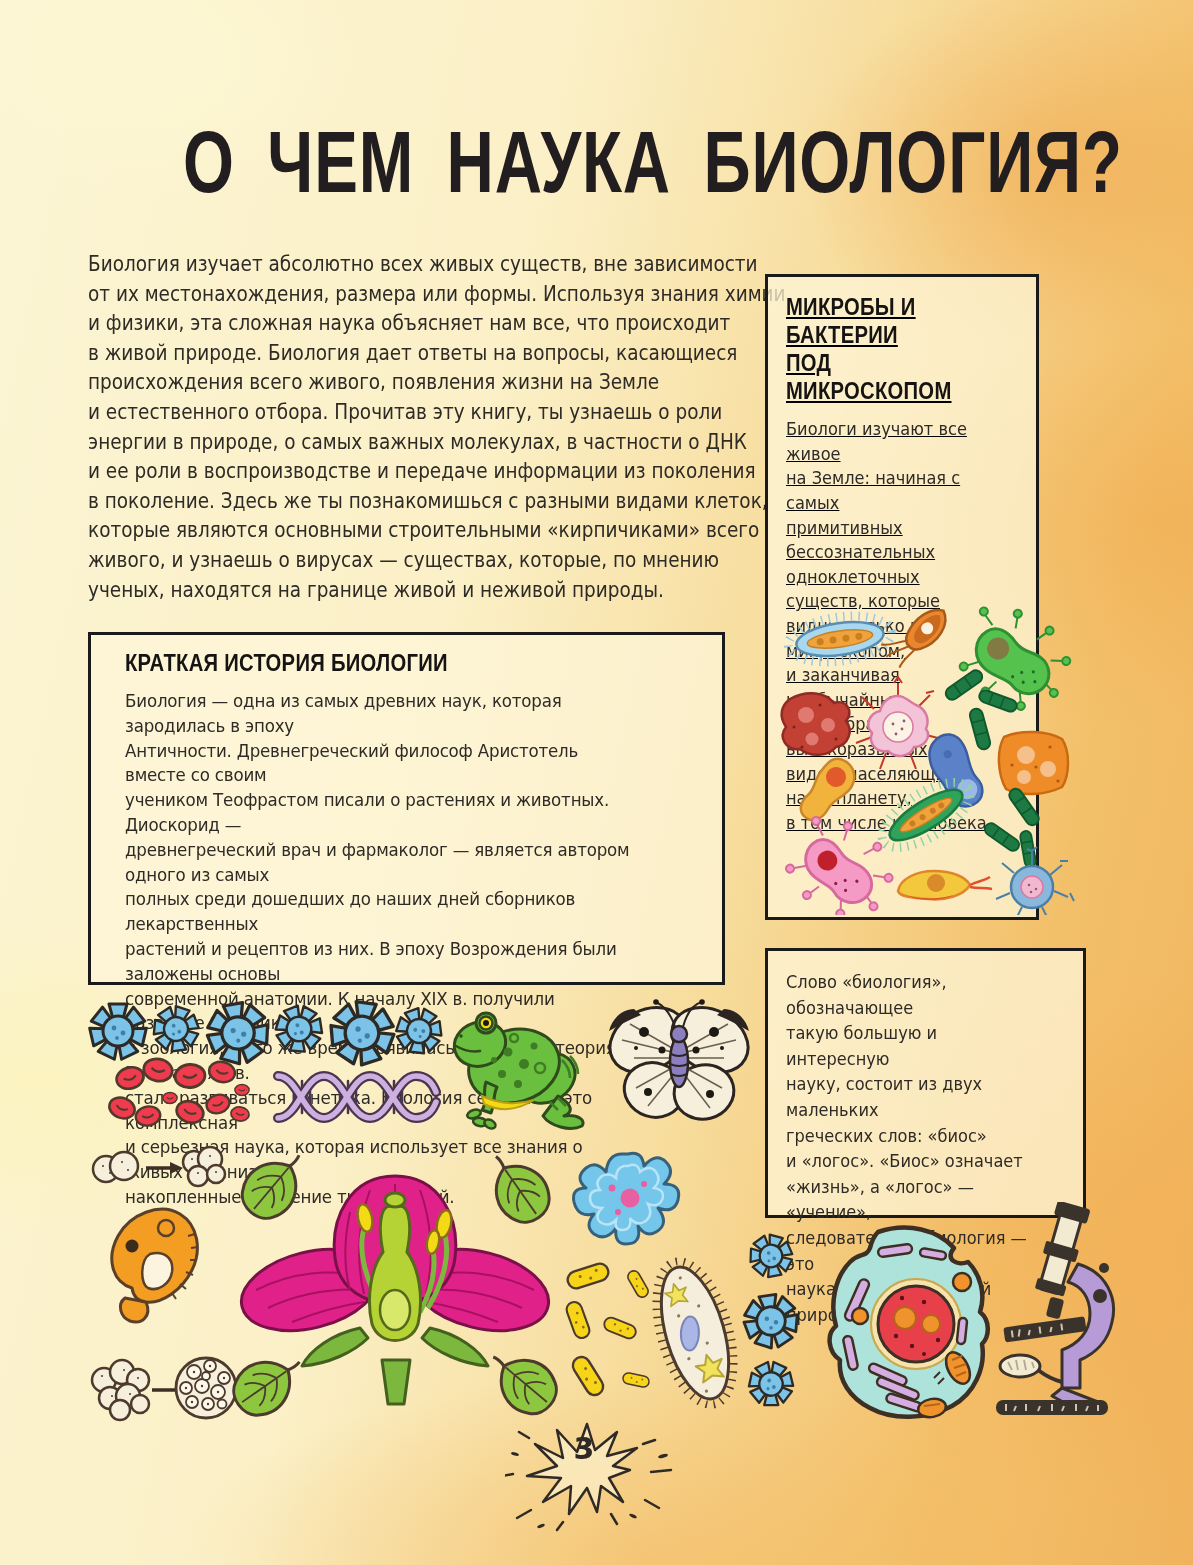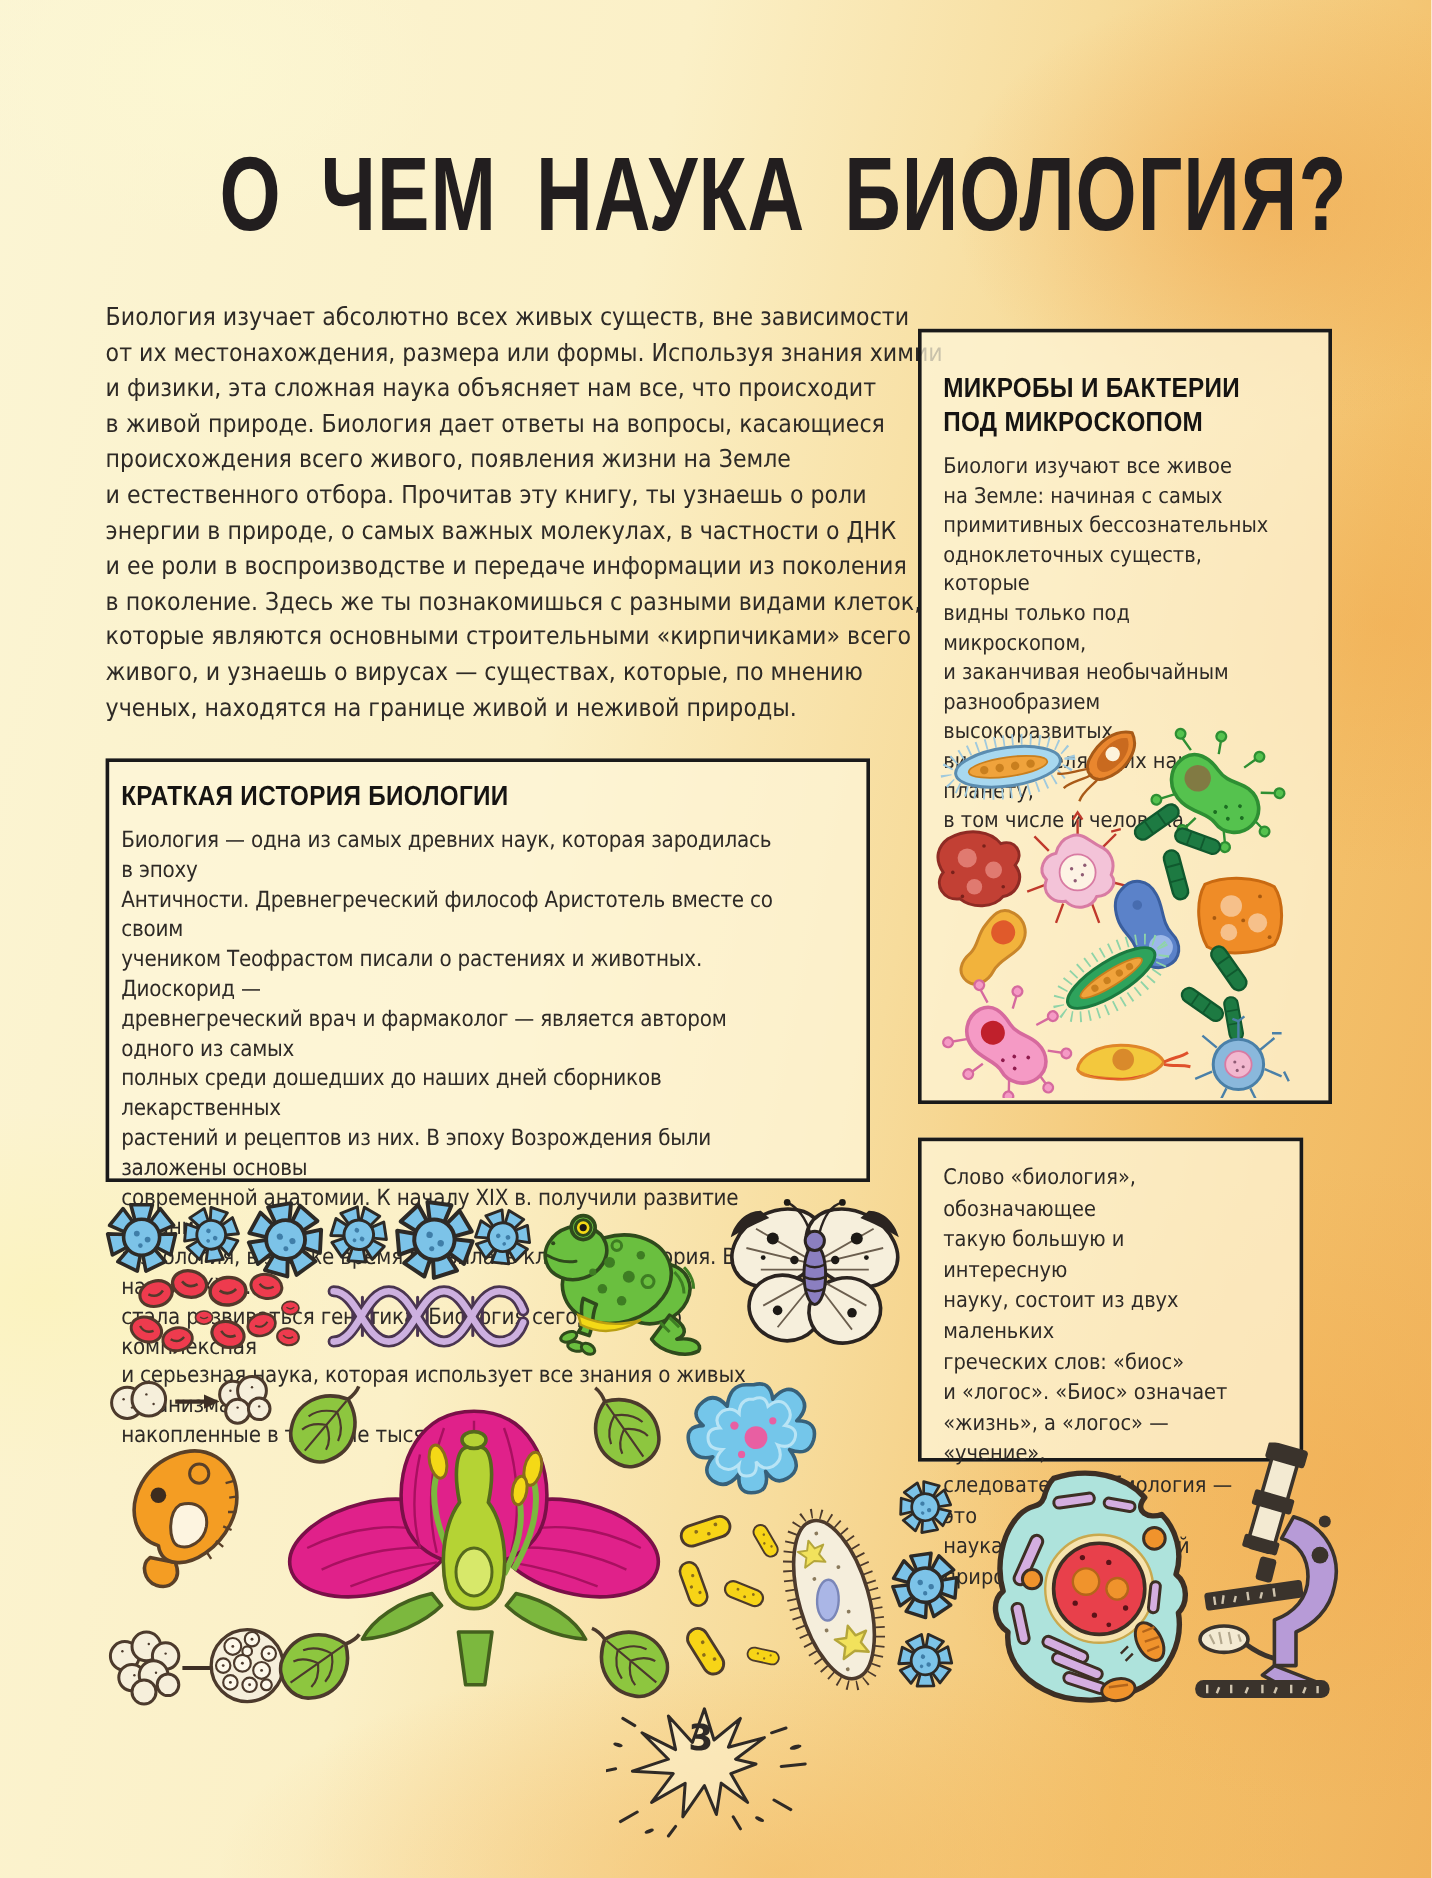--- a/index.html
+++ b/index.html
@@ -23,22 +23,22 @@
     transform:scale(0.84,1.12);transform-origin:0 0;white-space:nowrap;
   }
   .bodytext{
     color:#2e2a26;white-space:pre-line;
     transform:scaleX(0.9);transform-origin:0 0;
   }
   #intro{left:88px;top:250px;width:780px;font-size:20.5px;line-height:29.6px;}
   .box{
     background:rgba(253,245,216,0.75);border:3px solid #1a1a1a;box-sizing:border-box;
   }
-  #history-box{left:88px;top:632px;width:637px;height:353px;padding:14px 10px;}
-  #microbes-box{left:765px;top:274px;width:345px;height:646px;padding:32px 18px;}
+  #history-box{left:88px;top:632px;width:637px;height:353px;padding:14px 34px;}
+  #microbes-box{left:765px;top:274px;width:274px;height:646px;padding:16px 18px;text-decoration:underline;}
   #etymology-box{left:765px;top:948px;width:321px;height:270px;padding:18px 18px;}
   .box-heading{
     font-family:"Liberation Sans",sans-serif;font-weight:800;color:#161412;
     font-size:23px;line-height:1.22;letter-spacing:.3px;white-space:pre-line;
     transform:scaleX(0.88);transform-origin:0 0;
   }
   .box-text{font-size:18px;line-height:24.6px;margin-top:12px;}
   #history-box .box-text{font-size:18.5px;line-height:24.8px;letter-spacing:-0.2px;}
   #etymology-box .box-text{margin-top:0;line-height:25.6px;}
   #page-number{

